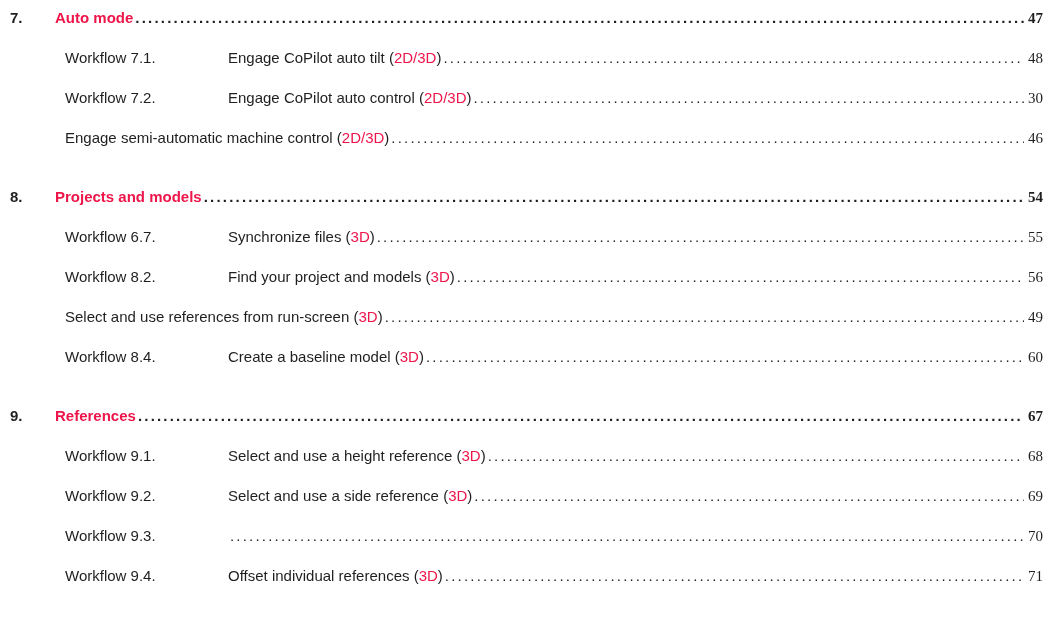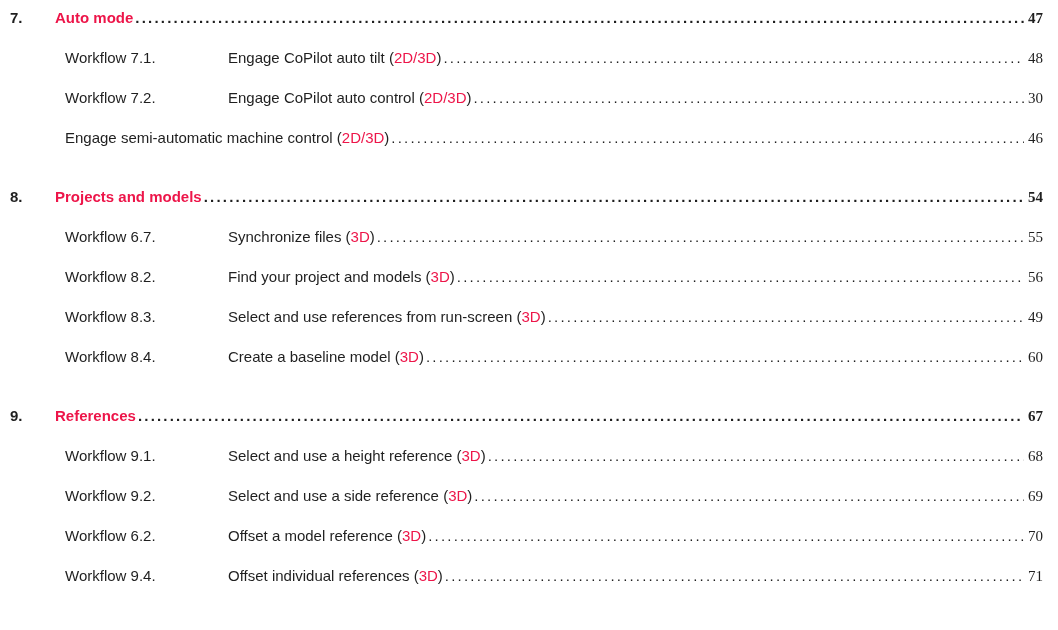--- a/index.html
+++ b/index.html
@@ -66,21 +66,20 @@
     <span class="dots"></span>
     <span class="page">55</span>
   </div>
   <div class="row entry">
     <span class="elabel">Workflow 8.2.</span>
     <span class="etitle"><span>Find your project and models (</span><span class="mode">3D</span><span>)</span></span>
     <span class="dots"></span>
     <span class="page">56</span>
   </div>
   <div class="row entry">
-    <span class="elabel">Workflow 8.3.</span>
     <span class="etitle"><span>Select and use references from run-screen (</span><span class="mode">3D</span><span>)</span></span>
     <span class="dots"></span>
     <span class="page">49</span>
   </div>
   <div class="row entry">
     <span class="elabel">Workflow 8.4.</span>
     <span class="etitle"><span>Create a baseline model (</span><span class="mode">3D</span><span>)</span></span>
     <span class="dots"></span>
     <span class="page">60</span>
   </div>
@@ -97,22 +96,21 @@
     <span class="dots"></span>
     <span class="page">68</span>
   </div>
   <div class="row entry">
     <span class="elabel">Workflow 9.2.</span>
     <span class="etitle"><span>Select and use a side reference (</span><span class="mode">3D</span><span>)</span></span>
     <span class="dots"></span>
     <span class="page">69</span>
   </div>
   <div class="row entry">
-    <span class="elabel">Workflow 6.2.</span>
-    <span class="etitle"><span>Offset a model reference (</span><span class="mode">3D</span><span>)</span></span>
+    <span class="elabel">Workflow 9.3.</span>
     <span class="dots"></span>
     <span class="page">70</span>
   </div>
   <div class="row entry">
     <span class="elabel">Workflow 9.4.</span>
     <span class="etitle"><span>Offset individual references (</span><span class="mode">3D</span><span>)</span></span>
     <span class="dots"></span>
     <span class="page">71</span>
   </div>
 

